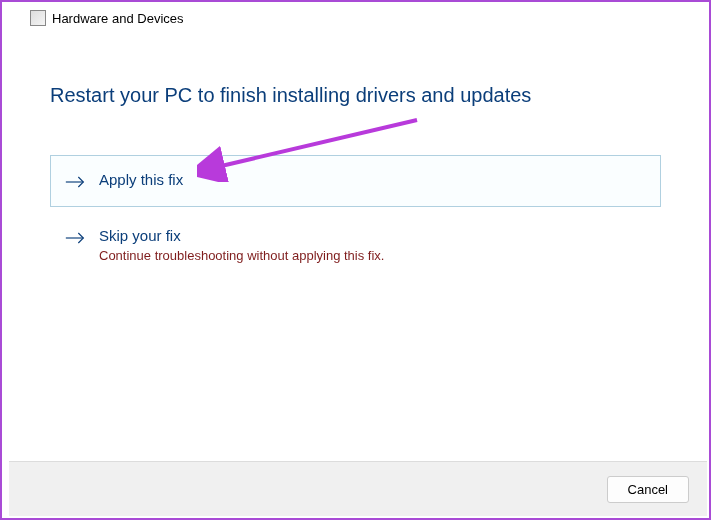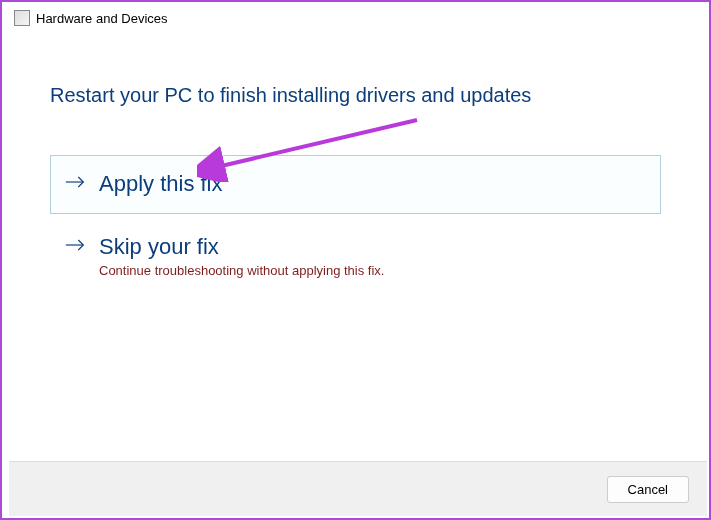--- a/index.html
+++ b/index.html
@@ -12,21 +12,21 @@
       background: #fff;
       width: 711px;
       height: 520px;
       position: relative;
       border: 2px solid #a94bd6;
     }
     .titlebar {
       display: flex;
       align-items: center;
       gap: 6px;
-      padding: 8px 12px;
+      padding: 8px 28px;
       font-size: 13px;
       color: #000;
     }
     .titlebar-icon {
       width: 16px;
       height: 16px;
       border: 1px solid #888;
       background: linear-gradient(135deg, #ddd 0%, #f5f5f5 100%);
       display: inline-block;
     }
@@ -65,21 +65,21 @@
     .arrow-icon svg {
       width: 20px;
       height: 14px;
     }
     .option-text {
       display: flex;
       flex-direction: column;
       gap: 2px;
     }
     .option-title {
-      font-size: 22px;
+      font-size: 15px;
       color: #0b3e7a;
       line-height: 1.3;
     }
     .option-desc {
       font-size: 13px;
       color: #7f1d1d;
     }
     .footer {
       position: absolute;
       left: 7px;

